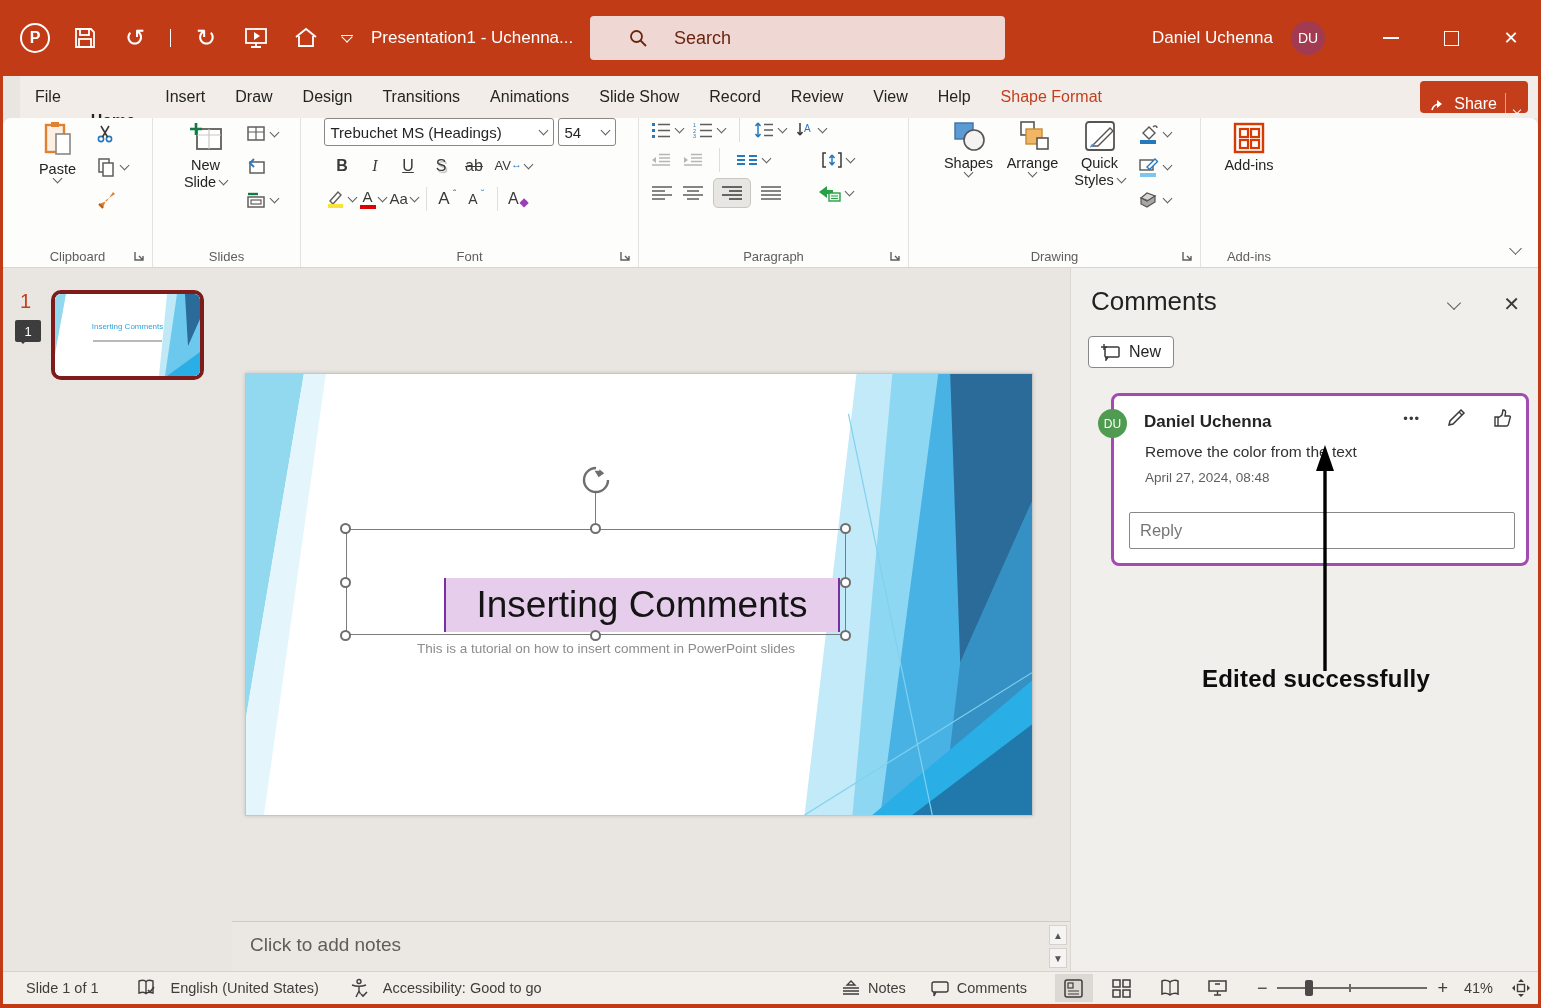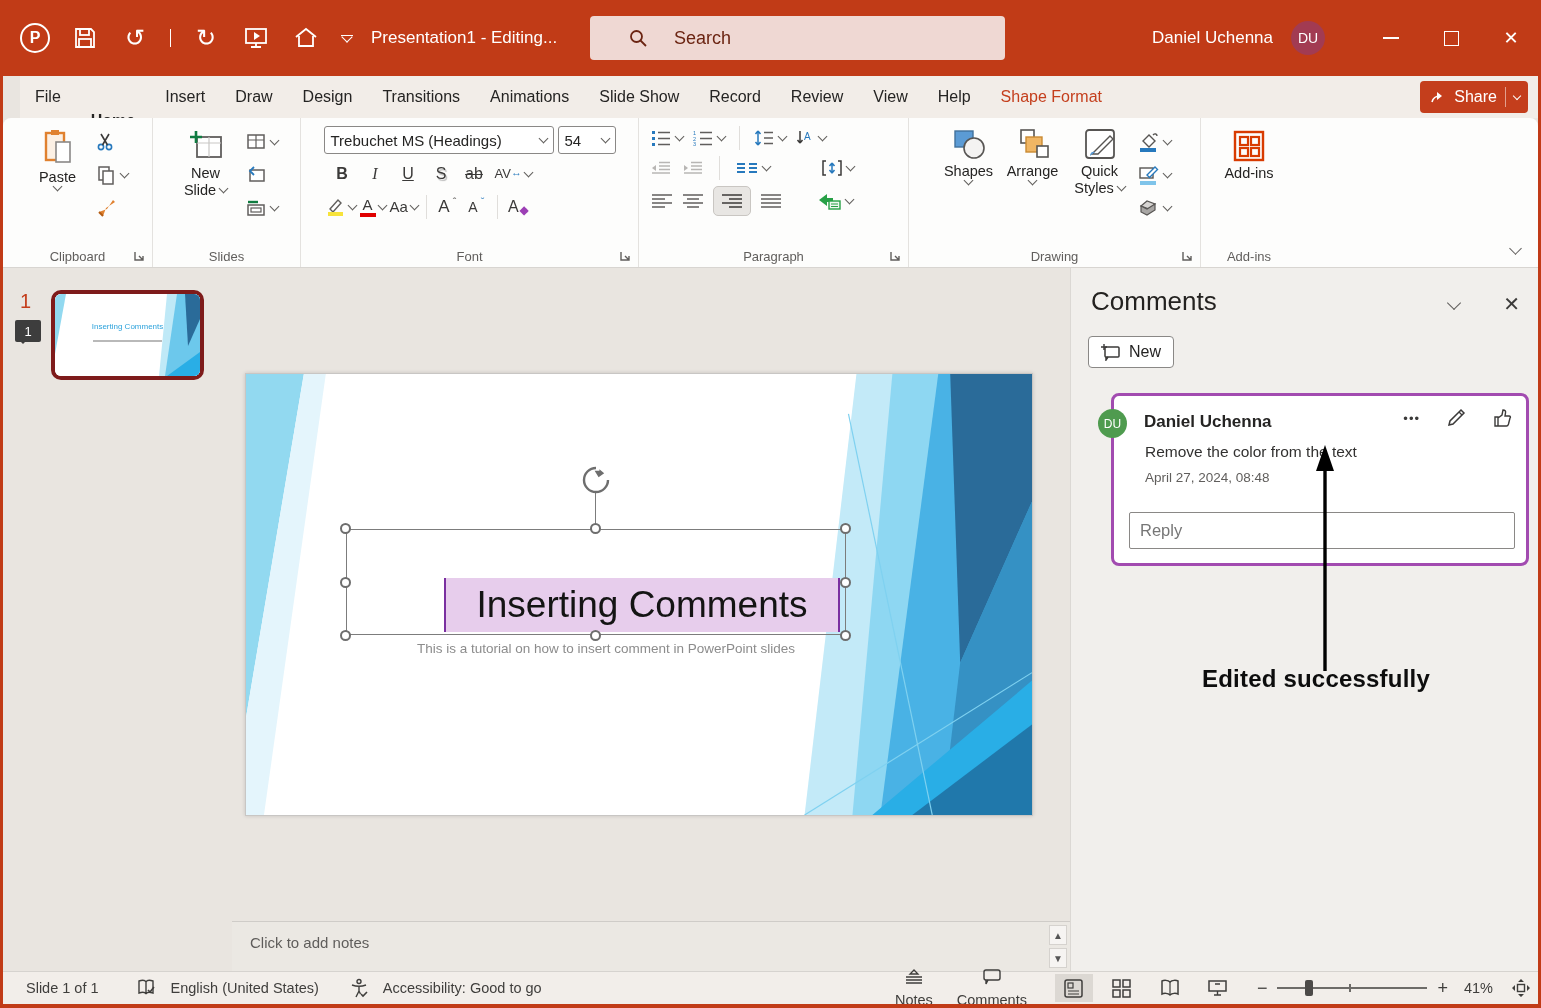--- a/index.html
+++ b/index.html
@@ -29,27 +29,27 @@
   .winbtn { width:60px; height:76px; display:flex; align-items:center; justify-content:center; color:#fff; font-size:18px; }
   .max-box { width:15px; height:15px; border:1.6px solid #fff; }
   .min-bar { width:16px; height:1.8px; background:#fff; }
 
   
   .tabrow { position:absolute; top:76px; left:20px; right:3px; height:42px; background:#f2ede8; display:flex; align-items:center; }
   .tab { padding:0 15px; font-size:16px; color:#252423; height:42px; display:flex; align-items:center; position:relative; }
   .tab.active { font-weight:bold;margin-top:48px; }
   .tab.active::after { content:""; position:absolute; left:14px; right:14px; bottom:3px; height:3px; background:#c43e1c; border-radius:2px; }
   .tab.contextual { color:#c43e1c; }
-  .share-btn { position:absolute; right:10px; top:5px; height:32px; background:#c43e1c; color:#fff; border-radius:4px; display:flex; align-items:center; font-size:16px; padding:0 8px 0 10px; gap:8px; }
+  .share-btn { position:absolute; right:10px; top:5px; height:32px; background:#c43e1c; color:#fff; border-radius:4px; display:flex; align-items:flex-end; font-size:16px; padding:0 8px 0 10px; gap:8px; }
   .share-btn .divline { width:1px; height:20px; background:rgba(255,255,255,.5); }
   .share-btn .mini-chev { border-color:#fff; margin-top:-2px; width:6px; height:6px; }
 
   
   .ribbon { position:absolute; top:118px; left:3px; right:3px; height:150px; background:#fdfdfc; border-radius:8px 8px 0 0; border-bottom:1px solid #d8d5d1; display:flex; }
-  .rgroup { position:relative; height:100%; border-right:1px solid #e4e2df; padding:8px 4px 26px; display:flex; justify-content:center; }
+  .rgroup { position:relative; height:100%; border-right:1px solid #e4e2df; padding:0 4px 26px; display:flex; justify-content:center; }
   .rgroup-label { position:absolute; bottom:3px; left:0; right:0; text-align:center; font-size:13px; color:#605e5c; }
   .launcher { position:absolute; bottom:5px; right:7px; }
   .bigbtn { display:flex; flex-direction:column; align-items:center; width:60px; gap:1px; font-size:14.5px; color:#252423; padding-top:2px; }
   .chev { width:7px; height:7px; border-right:1.5px solid #605e5c; border-bottom:1.5px solid #605e5c; transform:rotate(45deg); display:inline-block; margin-top:-3px; }
   .smallcol { display:flex; flex-direction:column; justify-content:flex-start; gap:9px; padding-top:4px; }
   .smallbtn { display:flex; align-items:center; gap:5px; height:24px; }
   .combo { border:1px solid #8a8886; border-radius:3px; height:28px; display:flex; align-items:center; font-size:15px; color:#252423; padding:0 6px; justify-content:space-between; background:#fff; }
   .toggle { min-width:25px; height:27px; display:flex; align-items:center; justify-content:center; font-size:16px; color:#3b3a39; gap:3px; }
   .fontrows { display:flex; flex-direction:column; gap:6px; }
   .frow { display:flex; align-items:center; gap:4px; }
@@ -69,21 +69,21 @@
 
   .slide-canvas { position:absolute; left:242px; top:105px; width:788px; height:443px; background:#fff; border:1px solid #c8c6c4; box-shadow:0 0 4px rgba(0,0,0,.15); }
   .deco { position:absolute; inset:0; width:100%; height:100%; }
   .selrect { position:absolute; left:100px; top:155px; width:500px; height:106px; border:1px solid #7c7c7c; }
   .handle { position:absolute; width:11px; height:11px; border:2px solid #6e6e6e; background:#fff; border-radius:50%; z-index:5; }
   .rot-stem { position:absolute; left:349px; top:119px; width:1px; height:36px; background:#7c7c7c; }
   .slide-title-hl { position:absolute; left:198px; top:204px; width:396px; height:54px; background:#e7cdec; border-left:2px solid #7a2fa0; border-right:2px solid #7a2fa0; display:flex; align-items:center; justify-content:center; font-size:37px; color:#141414; white-space:nowrap; z-index:4; }
   .slide-sub { position:absolute; left:80px; top:267px; width:560px; text-align:center; font-size:13.5px; color:#8c8c8c; z-index:4; }
 
   .notes { position:absolute; left:229px; right:468px; bottom:0; height:50px; background:#ebe8e3; border-top:1px solid #cfccc8; }
-  .notes-text { position:absolute; left:18px; top:12px; font-size:15px; color:#5f5d5b; }
+  .notes-text { position:absolute; left:18px; top:12px; font-size:19px; color:#5f5d5b; }
   .notes-scroll { position:absolute; right:2px; top:3px; width:20px; bottom:3px; display:flex; flex-direction:column; justify-content:space-between; align-items:center; }
   .narrow { font-size:10px; color:#555; background:#f6f4f2; border:1px solid #d5d2ce; width:18px; height:20px; display:flex; align-items:center; justify-content:center; }
 
   
   .cpanel { position:absolute; right:0; top:0; width:468px; height:100%; background:#f1efec; border-left:1px solid #dbd8d4; }
   .cpanel-h { position:absolute; left:20px; top:18px; font-size:26px; color:#242220; }
   .cpanel-icons { position:absolute; right:18px; top:24px; display:flex; gap:44px; align-items:center; }
   .newbtn { position:absolute; left:17px; top:68px; height:32px; border:1px solid #8a8886; background:#fff; border-radius:4px; display:flex; align-items:center; gap:8px; padding:0 12px; font-size:16px; color:#252423; }
   .ccard { position:absolute; left:40px; top:125px; width:418px; height:173px; background:#fff; border:3px solid #a24bb0; border-radius:8px; }
   .avatar-green { position:absolute; left:-16px; top:13px; width:29px; height:29px; border-radius:50%; background:#4f9b4f; color:#fff; font-size:12px; display:flex; align-items:center; justify-content:center; z-index:3; }
@@ -93,21 +93,21 @@
   .cdate { position:absolute; left:31px; top:74px; font-size:13.5px; color:#605e5c; }
   .reply { position:absolute; left:15px; top:116px; width:386px; height:37px; border:1px solid #8a8886; border-radius:2px; font-size:16.5px; padding:0 10px; color:#3b3a39; background:#fff; font-family:"Liberation Sans",sans-serif; }
   .reply::placeholder { color:#767676; }
   .arrow-note { position:absolute; left:240px; top:175px; width:30px; height:235px; z-index:10; }
   .edited-txt { position:absolute; left:100px; top:397px; width:290px; text-align:center; font-weight:bold; font-size:24px; color:#0d0d0d; letter-spacing:.2px; }
 
   
   .statusbar { position:absolute; left:0; right:0; bottom:4px; height:33px; background:#f2eeea; border-top:1px solid #d6d3cf; display:flex; align-items:center; font-size:14.5px; color:#3f3e3c; z-index:55; }
   .sb-left { display:flex; align-items:center; gap:14px; padding-left:26px; }
   .sb-right { position:absolute; right:10px; display:flex; align-items:center; gap:10px; }
-  .sb-item { display:flex; align-items:center; gap:7px;flex-direction:column; }
+  .sb-item { display:flex; align-items:center; gap:7px; }
   .viewbtn { width:38px; height:28px; display:flex; align-items:center; justify-content:center; }
   .viewbtn.sel { background:#dcd8d3; }
   .zoom-track { position:relative; width:150px; height:2px; background:#6d6b68; }
   .zoom-thumb { position:absolute; left:28px; top:-7px; width:8px; height:16px; background:#4c4a48; border-radius:2px; }
   .zoom-tick { position:absolute; left:72px; top:-3px; width:1.5px; height:8px; background:#6d6b68; }
   svg { display:block; }
 </style>
 </head>
 <body>
 
@@ -143,21 +143,21 @@
         <svg width="26" height="24" viewBox="0 0 26 24">
             <path d="M3 11L13 3l10 8" fill="none" stroke="#fff" stroke-width="1.8"></path>
             <path d="M6 10v10h14V10" fill="none" stroke="#fff" stroke-width="1.8"></path>
           </svg>
       </div>
       <div class="qat-chev">
           <div class="bar"></div>
           <span class="mini-chev"></span>
         </div>
     </div>
-    <div class="doc-title">Presentation1  -  Editing...</div>
+    <div class="doc-title">Presentation1  -  Uchenna...</div>
     <div class="searchbox">
       <svg width="20" height="20" viewBox="0 0 20 20">
           <circle cx="8.5" cy="8.5" r="5.5" fill="none" stroke="#6b2412" stroke-width="1.8"></circle>
           <path d="M12.5 12.5L18 18" stroke="#6b2412" stroke-width="1.8"></path>
         </svg>
       <span>Search</span>
     </div>
     <div class="tb-right">
       <span class="user-name">Daniel Uchenna</span>
       <div class="avatar-red">DU</div>

